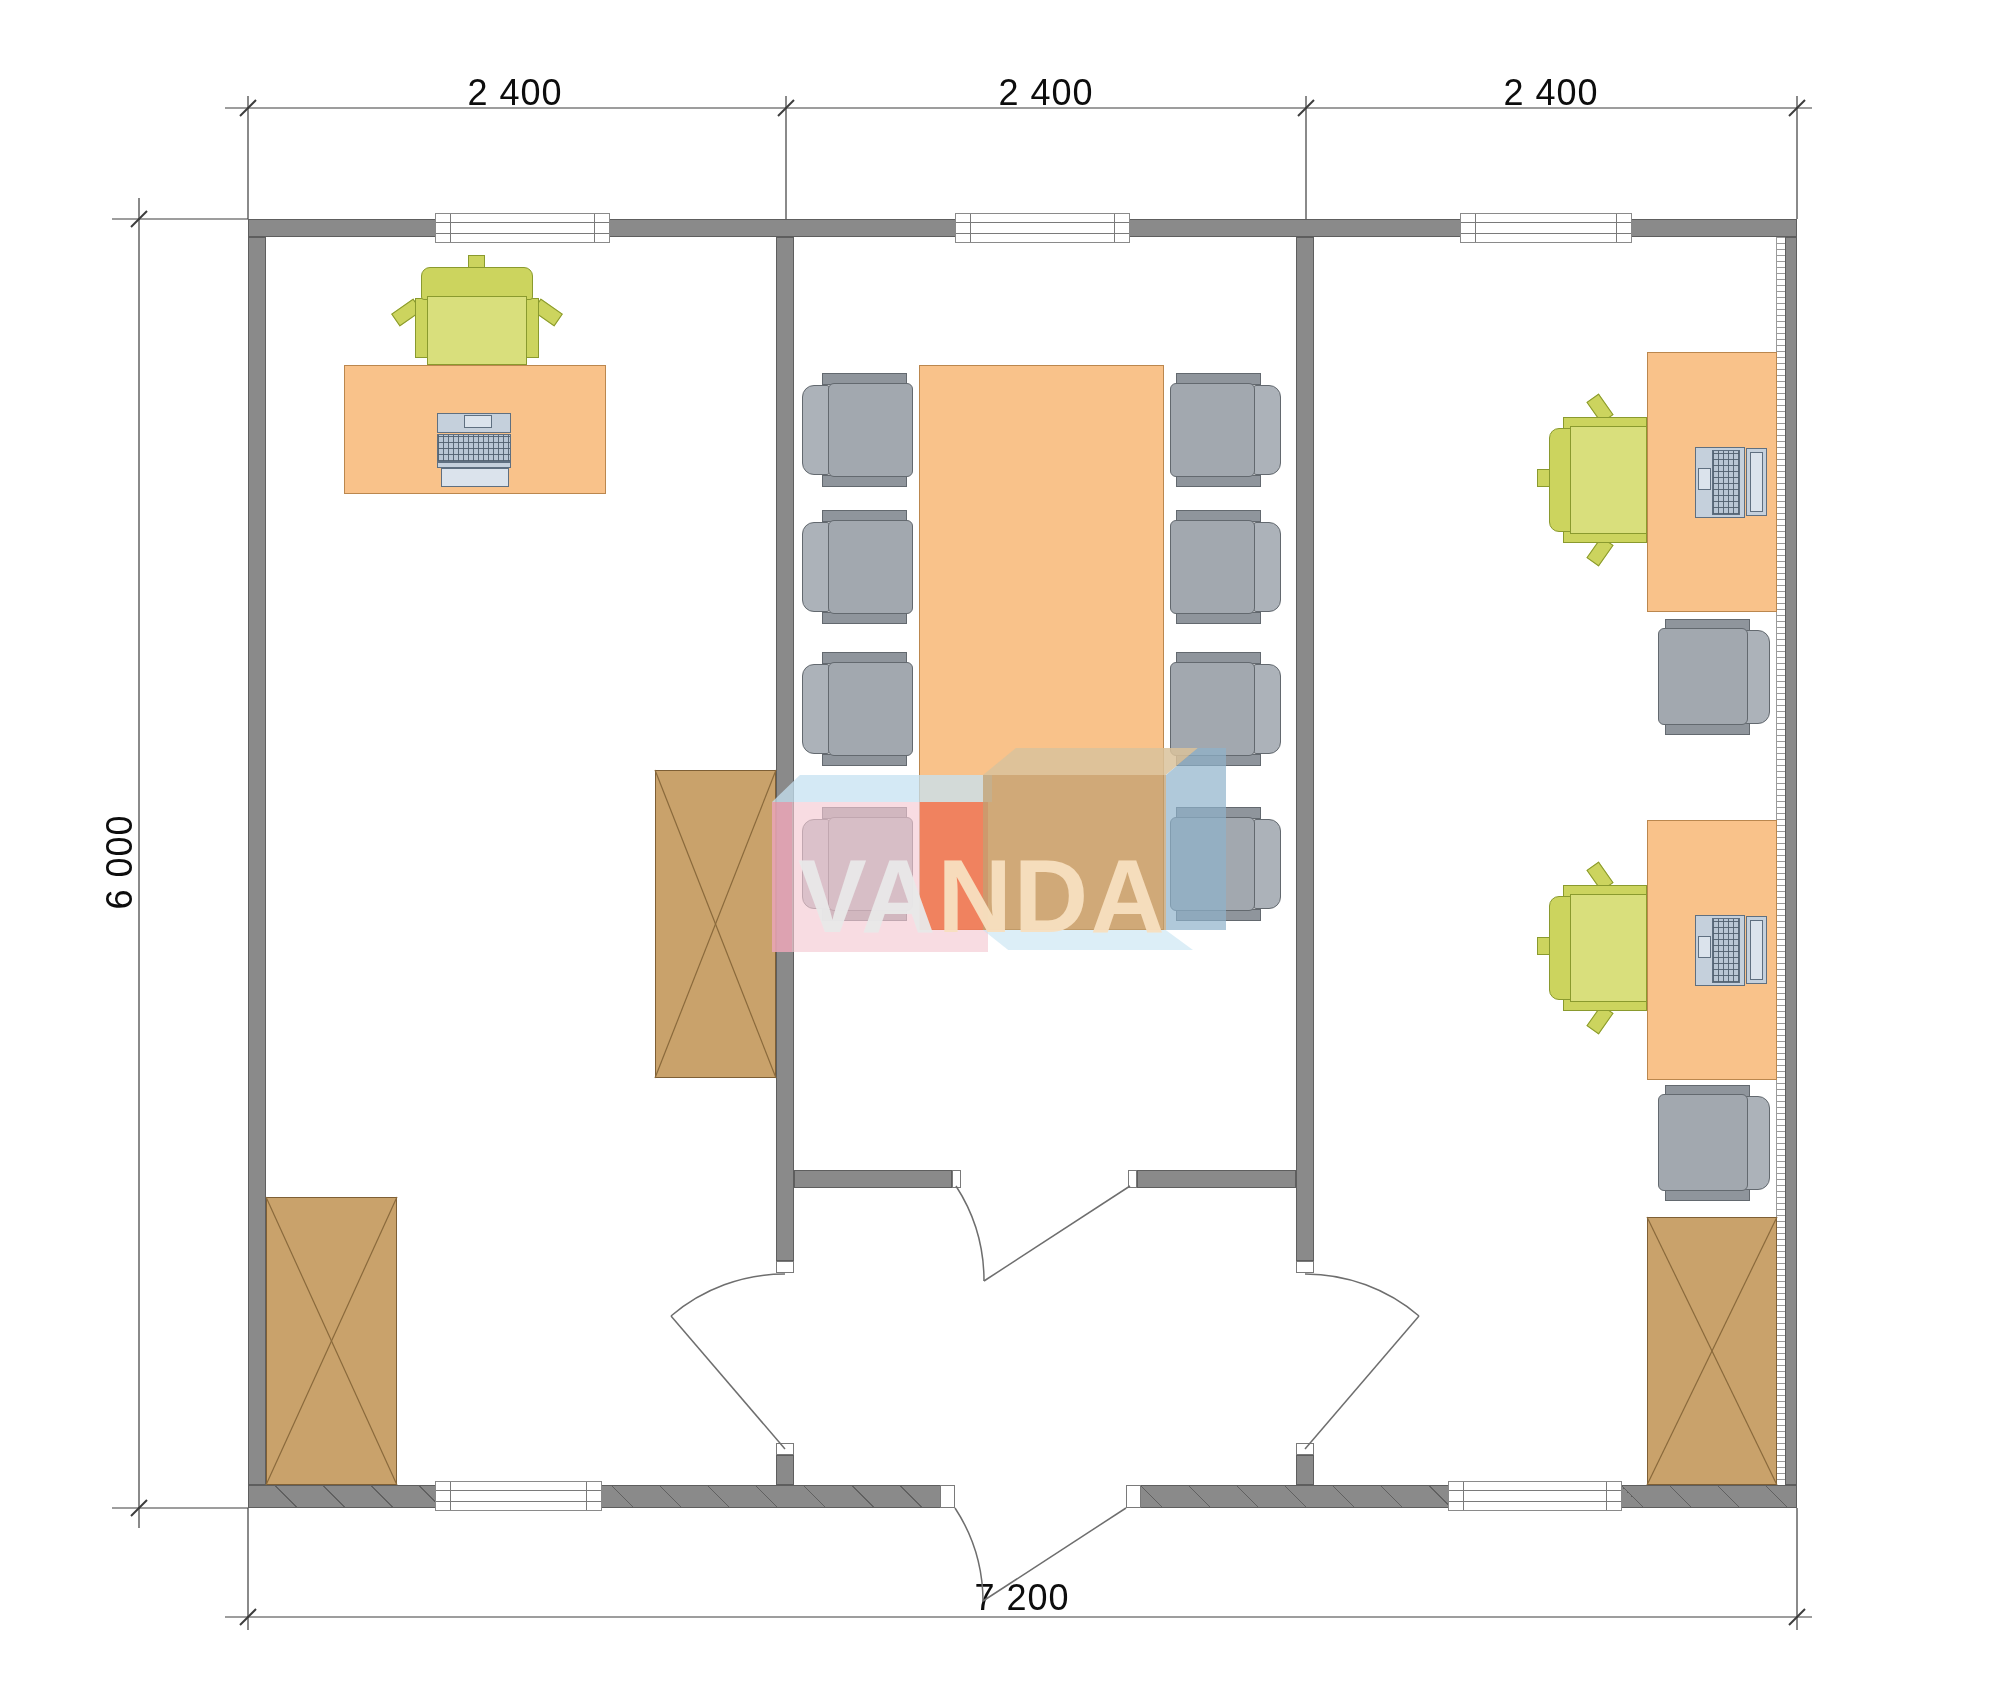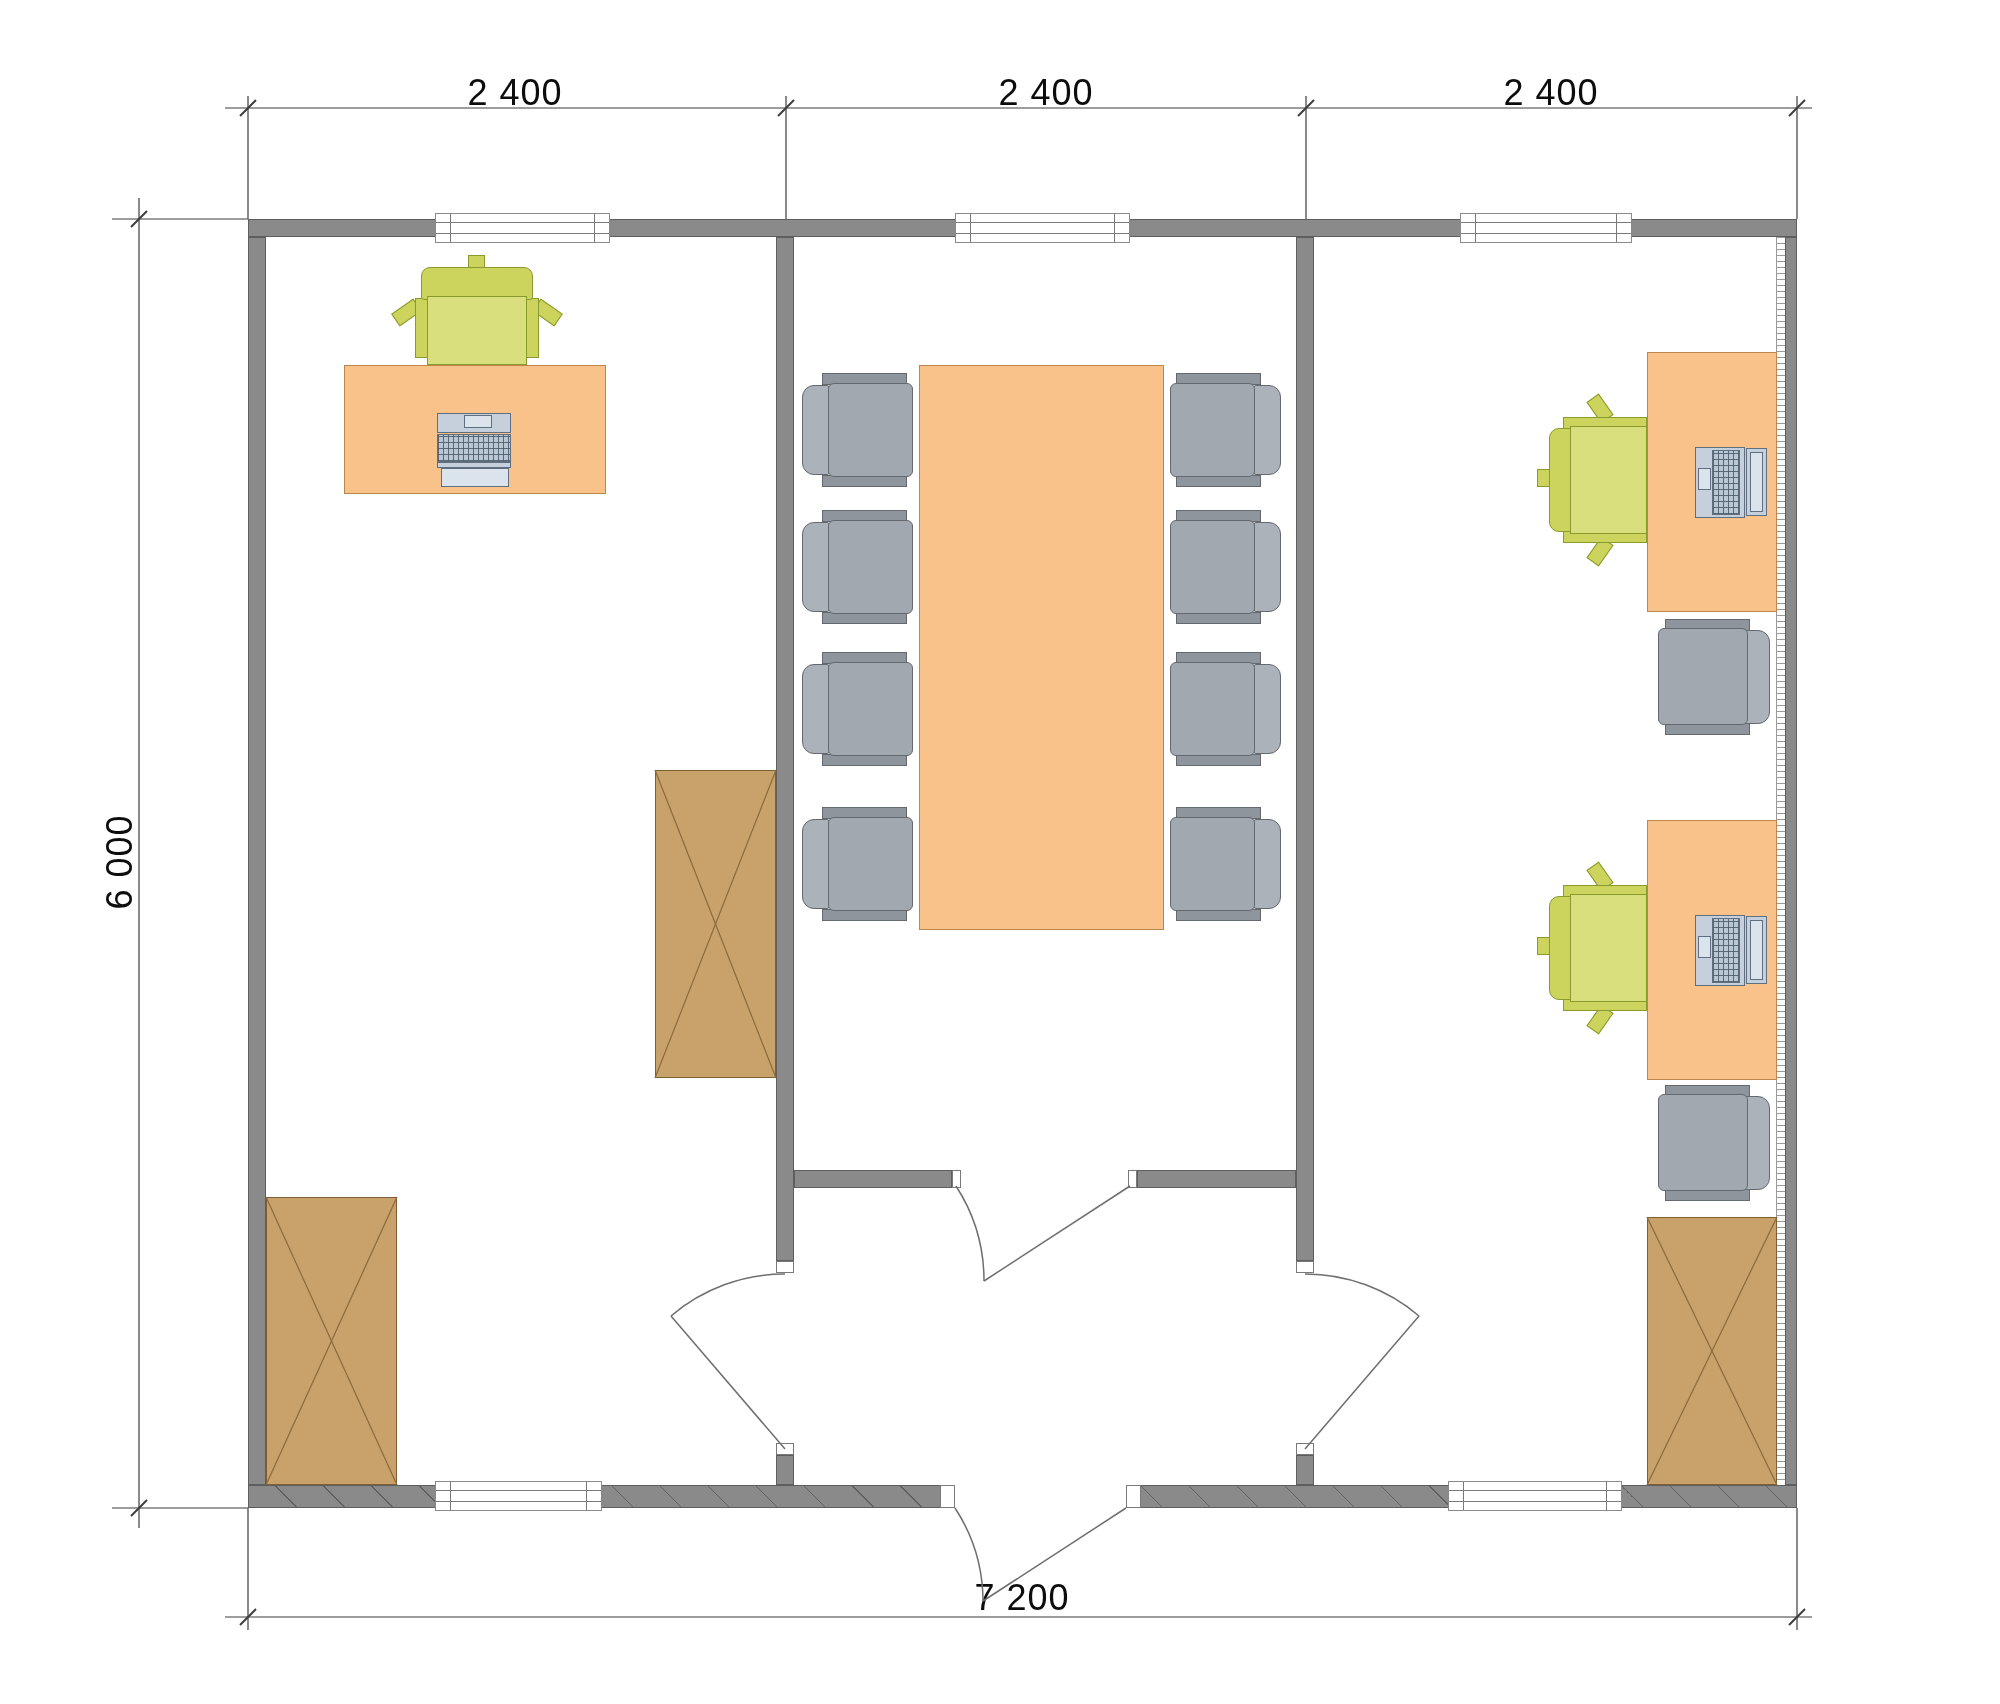--- a/index.html
+++ b/index.html
@@ -202,20 +202,31 @@
     <div class="p grseat" style="left:1570px;top:894px;width:77px;height:108px;"></div>
 
     <div class="p gplate" style="left:1665px;top:1085px;width:85px;height:12px;"></div>
     <div class="p gplate" style="left:1665px;top:1189px;width:85px;height:12px;"></div>
     <div class="p gback" style="left:1744px;top:1096px;width:26px;height:94px;border-radius:3px 12px 12px 3px;"></div>
     <div class="p gseat" style="left:1658px;top:1094px;width:90px;height:97px;"></div>
 
     <div class="p cab" style="left:1647px;top:1217px;width:130px;height:268px;"></div>
   </div>
 
+  <div id="wm" class="p" style="left:768px;top:746px;width:460px;height:212px;">
+    <div class="shape" style="left:4px;top:29px;width:220px;height:27px;background:var(--wm_lightblue);opacity:.75;clip-path:polygon(0 100%,12.7% 0,100% 0,100% 100%);"></div>
+    <div class="shape" style="left:4px;top:56px;width:216px;height:150px;background:var(--wm_pink);opacity:.65;"></div>
+    <div class="shape" style="left:4px;top:56px;width:20px;height:150px;background:#e59aac;opacity:.65;"></div>
+    <div class="shape" style="left:152px;top:56px;width:68px;height:128px;background:var(--wm_red);opacity:.75;"></div>
+    <div class="shape" style="left:215px;top:2px;width:215px;height:27px;background:var(--wm_tanTop);opacity:.85;clip-path:polygon(0 100%,15.3% 0,100% 0,85% 100%);"></div>
+    <div class="shape" style="left:215px;top:29px;width:183px;height:155px;background:var(--wm_tan);opacity:.75;"></div>
+    <div class="shape" style="left:398px;top:2px;width:60px;height:182px;background:var(--wm_blue);opacity:.7;clip-path:polygon(0 14.8%,53% 0,100% 0,100% 100%,0 100%);"></div>
+    <div class="shape" style="left:215px;top:184px;width:210px;height:20px;background:var(--wm_lightblue);opacity:.6;clip-path:polygon(0 0,87% 0,100% 100%,12% 100%);"></div>
+    <div class="txt"><span style="color:var(--wm_textLight);">VA</span><span style="color:var(--wm_textCream);">NDA</span></div>
+  </div>
 
   <svg class="overlay" width="2000" height="1704" viewBox="0 0 2000 1704">
 
     <g stroke="#3c3c3c" stroke-width="1.2">
       <line x1="225" y1="108" x2="1812" y2="108"></line>
       <line x1="248" y1="96" x2="248" y2="219"></line>
       <line x1="786" y1="96" x2="786" y2="219"></line>
       <line x1="1306" y1="96" x2="1306" y2="219"></line>
       <line x1="1797" y1="96" x2="1797" y2="219"></line>
       <g stroke-width="2">

